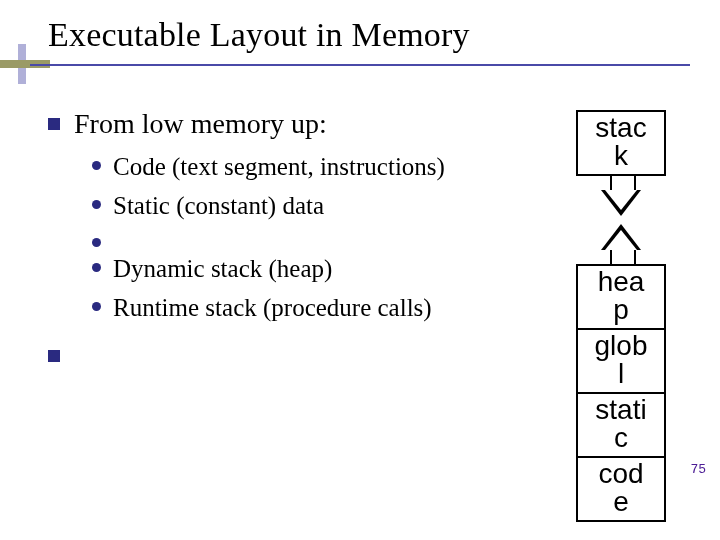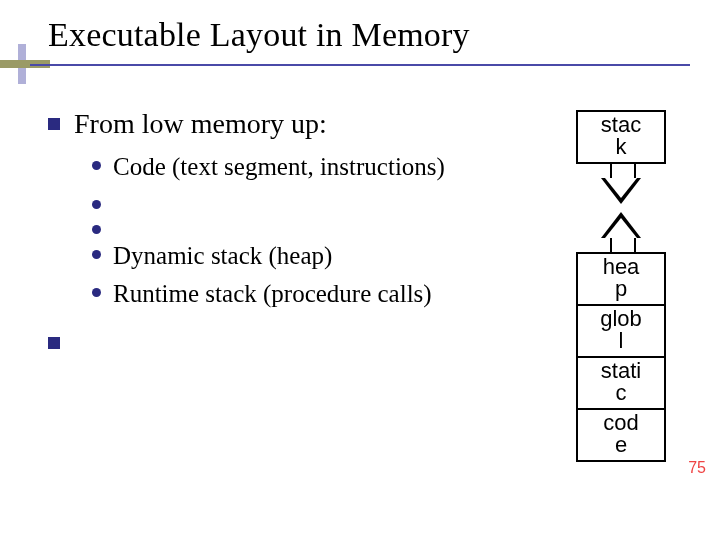--- a/index.html
+++ b/index.html
@@ -94,21 +94,21 @@
     font-size: 25px;
     line-height: 1.3;
   }
   
   .mem {
     position: absolute;
     left: 576px;
     top: 110px;
     width: 90px;
     font-family: Arial, Helvetica, sans-serif;
-    font-size: 22px;
+    font-size: 28px;
     text-align: center;
   }
   .mem .box {
     border: 2px solid #000;
     margin-top: -2px; 
     line-height: 1.0;
     padding: 2px 2px 4px 2px;
     background: #fff;
   }
   .mem .box.first { margin-top: 0; }
@@ -160,23 +160,23 @@
     width: 0; height: 0;
     margin-left: -16px;
     border-left: 16px solid transparent;
     border-right: 16px solid transparent;
     border-bottom: 20px solid #fff;
   }
   .pagenum {
     position: absolute;
     right: 14px;
     bottom: 8px;
-    font-family: Liberation Sans, sans-serif;
-    font-size: 16px;
-    color: #ef4444;
+    font-family: Liberation Mono, monospace;
+    font-size: 13px;
+    color: #4c1d95;
   }
 </style>
 </head>
 <body>
 
 <div class="slide">
 
   <div class="accent-v"></div>
   <div class="accent-h"></div>
   <div class="title-rule"></div>
@@ -188,20 +188,21 @@
       <div class="bullet"></div>
       <div class="text">From low memory up:</div>
     </div>
     <div class="l2list">
       <div class="l2">
         <div class="dot"></div>
         <div class="text">Code (text segment, instructions)</div>
       </div>
       <div class="l2">
         <div class="dot"></div>
+        <div class="text">Static (constant) data</div>
       </div>
       <div class="l2">
         <div class="dot"></div>
       </div>
       <div class="l2">
         <div class="dot"></div>
         <div class="text">Dynamic stack (heap)</div>
       </div>
       <div class="l2">
         <div class="dot"></div>

